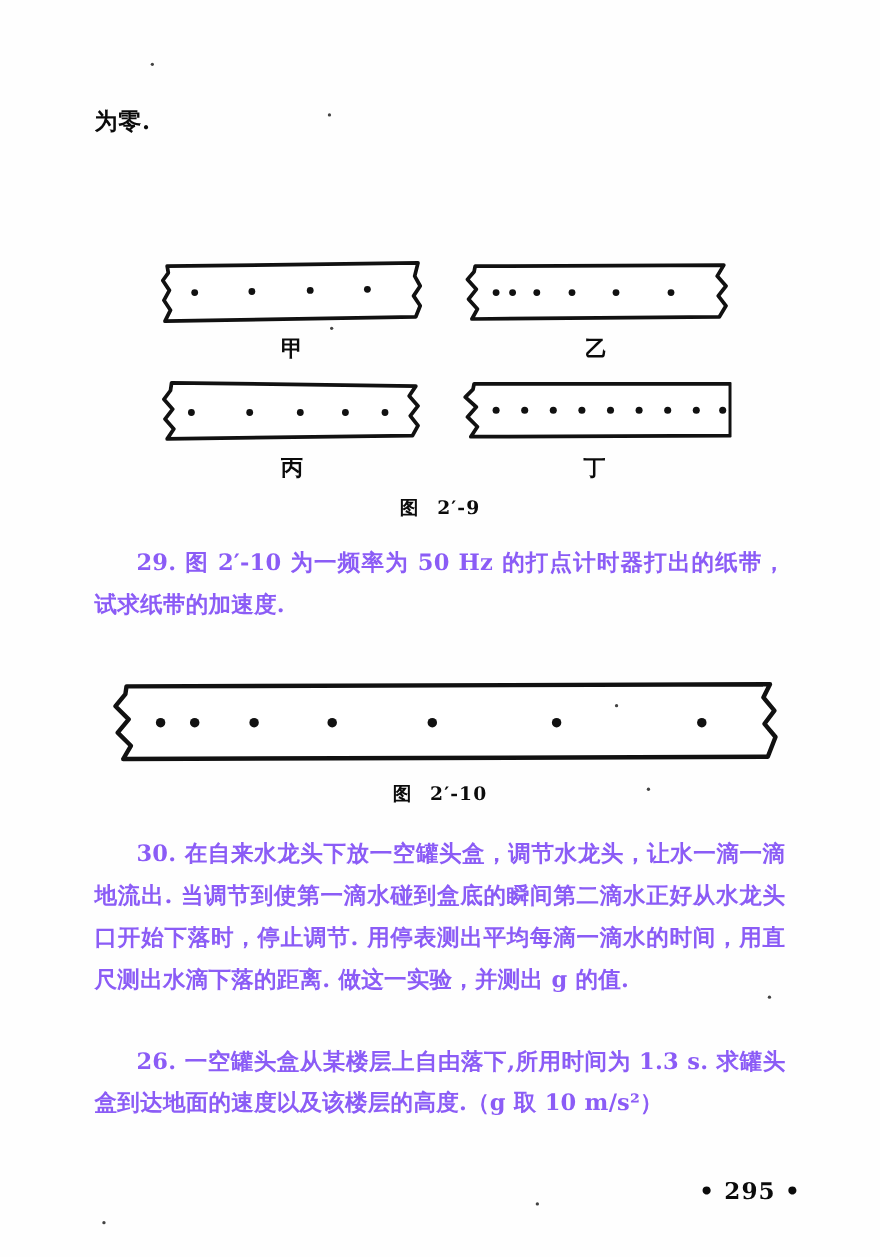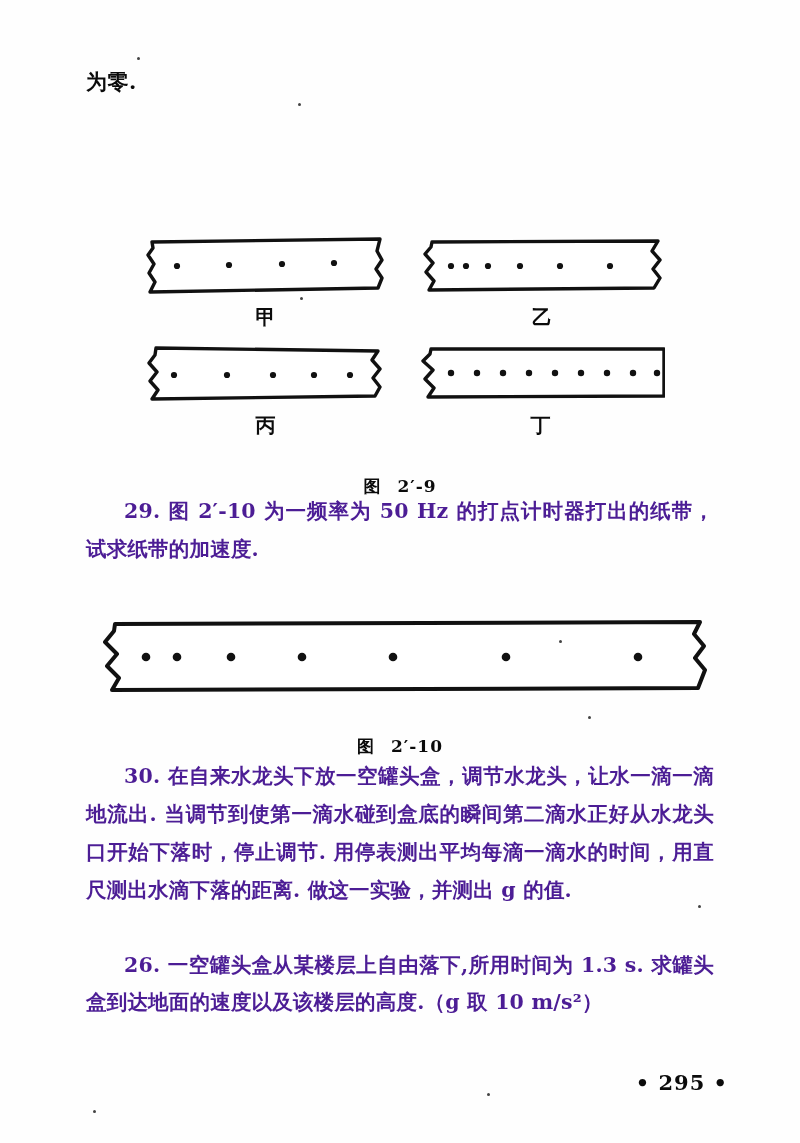--- a/index.html
+++ b/index.html
@@ -21,32 +21,32 @@
     inset: 0;
     background: #fefefe;
   }
 
   
   .para {
     position: absolute;
     font-size: 20.5px;
     line-height: 38px;
     letter-spacing: 0.2px;
-    color: #4c1d95;
+    color: #8b5cf6;
     text-align: justify;
     font-weight: 600;
     font-family: "DejaVu Serif", "Liberation Serif", serif;
   }
   .para .ind { display: inline-block; width: 38px; }
 
   
   #top-line {
     position: absolute;
     left: 86px;
-    top: 68px;
+    top: 96px;
     font-size: 21px;
     font-weight: 600;
     letter-spacing: 0.5px;
   }
 
   
   .tape-wrap { position: absolute; }
   .tape-svg  { display: block; }
   .tape-label {
     text-align: center;
@@ -57,21 +57,20 @@
     font-family: "DejaVu Serif", "Liberation Serif", serif;
   }
 
   .fig-caption {
     position: absolute;
     width: 100%;
     text-align: center;
     font-size: 17px;
     font-weight: 600;
     letter-spacing: 1px;
-    margin-top: 25px;
   }
   .fig-caption .gap { display: inline-block; width: 16px; }
 
   
   #page-number {
     position: absolute;
     right: 72px;
     bottom: 48px;
     font-size: 21px;
     font-weight: 700;

